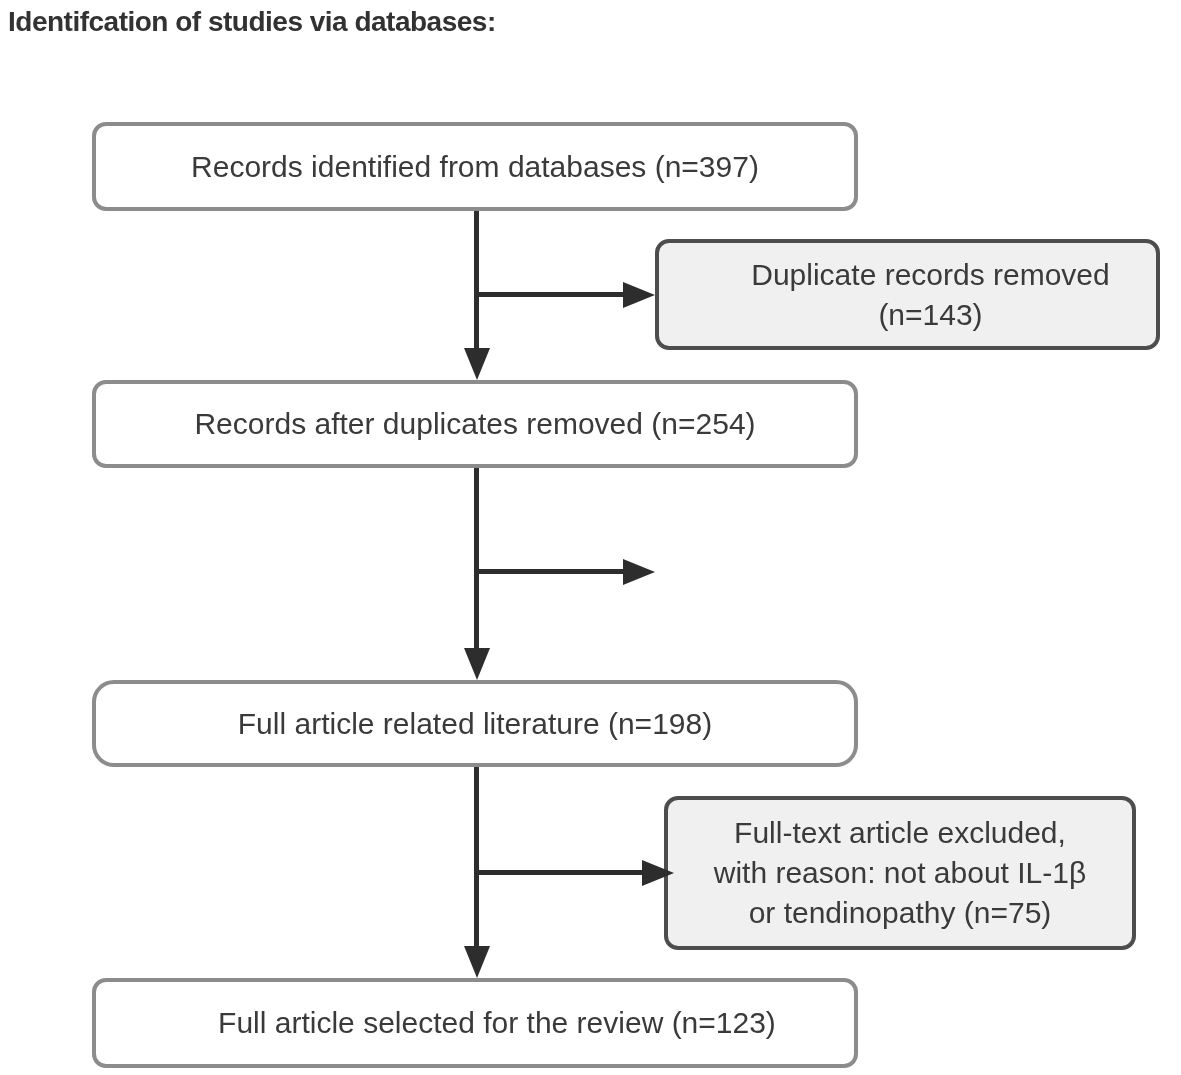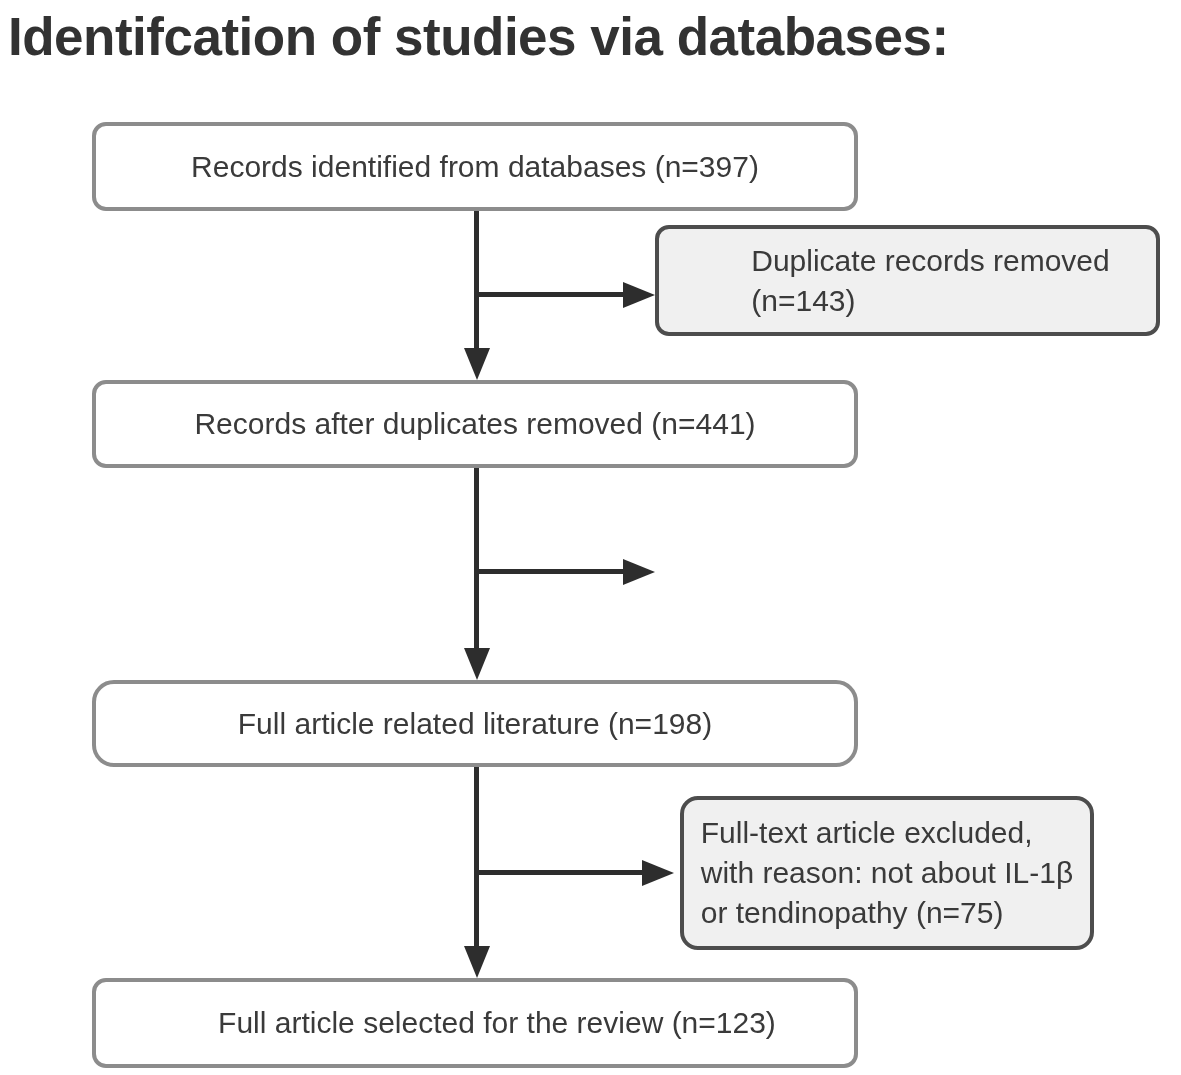--- a/index.html
+++ b/index.html
@@ -12,34 +12,34 @@
     position: relative;
     width: 1181px;
     height: 1075px;
     background: #ffffff;
     overflow: hidden;
   }
   .title {
     position: absolute;
     left: 8px;
     top: 6px;
-    font-size: 53px;
+    font-size: 28px;
     font-weight: bold;
     color: #323232;
     letter-spacing: -0.5px;
     white-space: nowrap;
   }
   .box {
     position: absolute;
     box-sizing: border-box;
     border-radius: 14px;
     display: flex;
     align-items: center;
     justify-content: center;
-    text-align: left;
+    text-align: center;
     color: #3a3a3a;
     font-size: 30px;
     line-height: 40px;
   }
   .main-box {
     left: 92px;
     width: 766px;
     background: #ffffff;
     border: 4px solid #8c8c8c;
   }
@@ -81,38 +81,38 @@
 
 <div id="canvas">
 
   <div class="title">Identifcation of studies via databases:</div>
 
   <div class="box main-box" style="top:122px; height:89px;">
     <span>Records identified from databases (n=397)</span>
   </div>
 
   <div class="box main-box" style="top:380px; height:88px;">
-    <span>Records after duplicates removed (n=441)</span>
+    <span>Records after duplicates removed (n=254)</span>
   </div>
 
   <div class="box main-box" style="top:680px; height:87px;border-radius:22px;">
     <span>Full article related literature (n=198)</span>
   </div>
 
   <div class="box main-box" style="top:978px; height:90px;padding-left:44px;">
     <span>Full article selected for the review (n=123)</span>
   </div>
 
-  <div class="box side-box" style="left:655px; top:225px; width:505px; height:111px;padding-left:46px;">
+  <div class="box side-box" style="left:655px; top:239px; width:505px; height:111px;padding-left:46px;">
     <span>Duplicate records removed
 (n=143)</span>
   </div>
 
 
-  <div class="box side-box" style="left:680px; top:796px; width:414px; height:154px;border-radius:18px;">
+  <div class="box side-box" style="left:664px; top:796px; width:472px; height:154px;">
     <span>Full-text article excluded,
 with reason: not about IL-1β
 or tendinopathy (n=75)</span>
   </div>
 
   <div class="vline" style="top:211px; height:140px;"></div>
   <div class="arrow-down" style="left:464px; top:348px;"></div>
   <div class="hline" style="left:477px; top:292px; width:146px;"></div>
   <div class="arrow-right" style="left:623px; top:282px;"></div>
 

